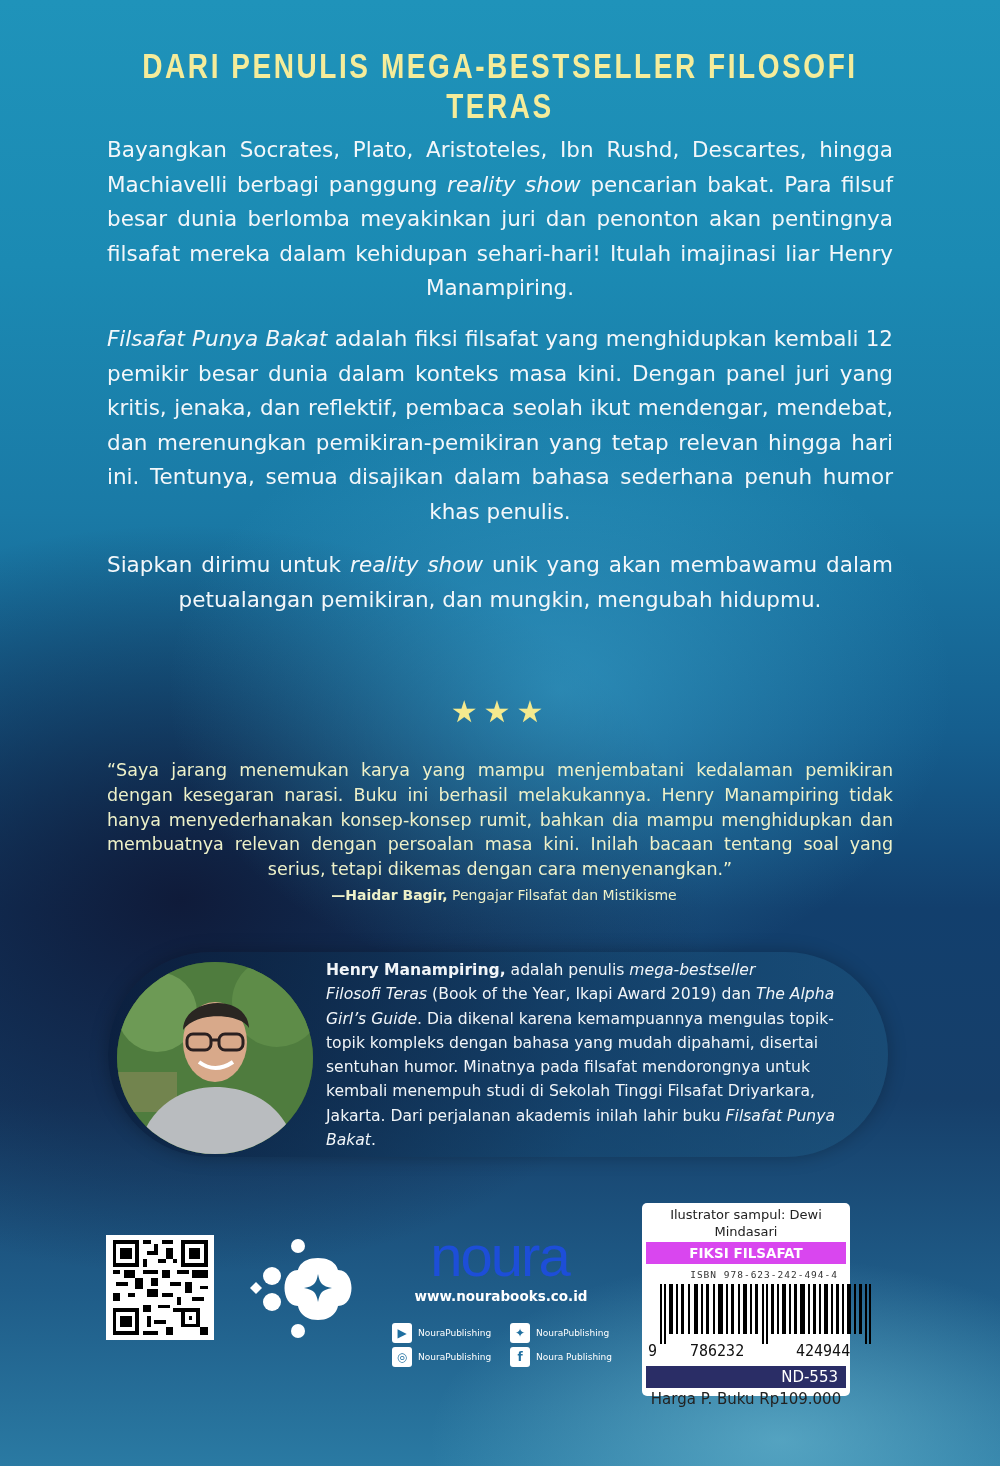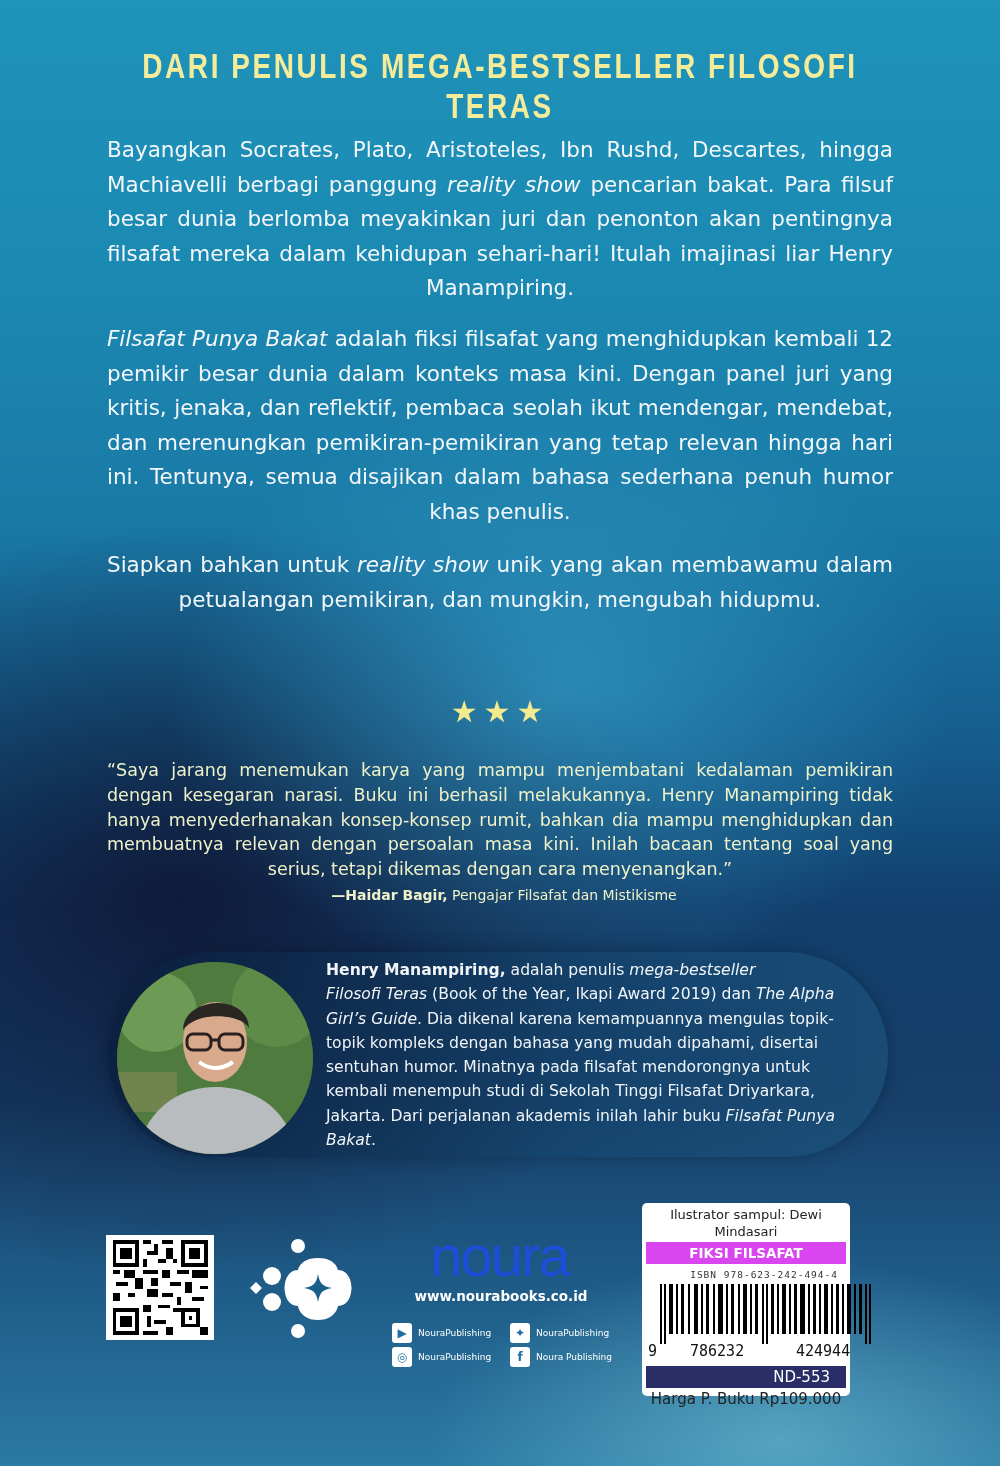--- a/index.html
+++ b/index.html
@@ -106,42 +106,42 @@
   .genre {
     background: #d946ef; color: #fff; text-align: center; font-family: "DejaVu Sans", sans-serif;
     font-weight: 700; font-size: 13.5px; height: 22px; line-height: 22px; margin-top: 2px;
   }
   .isbn { font-size: 9.5px; color: #333; text-align: right; padding-right: 8px; margin-top: 5px; letter-spacing: 1px; }
   .bars { position: relative; height: 60px; margin-top: 4px; }
   .bars svg { position: absolute; left: 12px; top: 0; width: 222px; height: 60px; }
   .bar-digits { position: relative; height: 18px; font-size: 15px; color: #111; }
   .bar-digits span { position: absolute; top: -2px; }
   .code-strip {
-    background: #2a2d66; color: #fff; text-align: right; padding-right: 16px;
+    background: #2a2d66; color: #fff; text-align: right; padding-right: 8px;
     font-family: "DejaVu Sans", sans-serif; font-size: 15px; height: 22px; line-height: 22px; margin-top: 4px;
   }
   .price { font-family: "DejaVu Sans", sans-serif; font-size: 15px; color: #222; text-align: center; margin-top: 2px; }
 </style>
 </head>
 <body>
 
 <div class="page">
 
   <div class="tagline">DARI PENULIS MEGA-BESTSELLER FILOSOFI TERAS</div>
 
   <div class="blurb p1">
     <p><span>Bayangkan Socrates, Plato, Aristoteles, Ibn Rushd, Descartes, hingga Machiavelli berbagi panggung </span><em>reality show</em><span> pencarian bakat. Para filsuf besar dunia berlomba meyakinkan juri dan penonton akan pentingnya filsafat mereka dalam kehidupan sehari-hari! Itulah imajinasi liar Henry Manampiring.</span></p>
   </div>
 
   <div class="blurb p2">
     <p><em>Filsafat Punya Bakat</em><span> adalah fiksi filsafat yang menghidupkan kembali 12 pemikir besar dunia dalam konteks masa kini. Dengan panel juri yang kritis, jenaka, dan reflektif, pembaca seolah ikut mendengar, mendebat, dan merenungkan pemikiran-pemikiran yang tetap relevan hingga hari ini. Tentunya, semua disajikan dalam bahasa sederhana penuh humor khas penulis.</span></p>
   </div>
 
   <div class="blurb p3">
-    <p><span>Siapkan bahkan untuk </span><em>reality show</em><span> unik yang akan membawamu dalam petualangan pemikiran, dan mungkin, mengubah hidupmu.</span></p>
+    <p><span>Siapkan dirimu untuk </span><em>reality show</em><span> unik yang akan membawamu dalam petualangan pemikiran, dan mungkin, mengubah hidupmu.</span></p>
   </div>
 
 
   <div class="stars">★★★</div>
 
   <div class="quote">“Saya jarang menemukan karya yang mampu menjembatani kedalaman pemikiran dengan kesegaran narasi. Buku ini berhasil melakukannya. Henry Manampiring tidak hanya menyederhanakan konsep-konsep rumit, bahkan dia mampu menghidupkan dan membuatnya relevan dengan persoalan masa kini. Inilah bacaan tentang soal yang serius, tetapi dikemas dengan cara menyenangkan.”</div>
   <div class="attribution">
     <b>—Haidar Bagir,</b><span> Pengajar Filsafat dan Mistikisme</span>
   </div>
 

